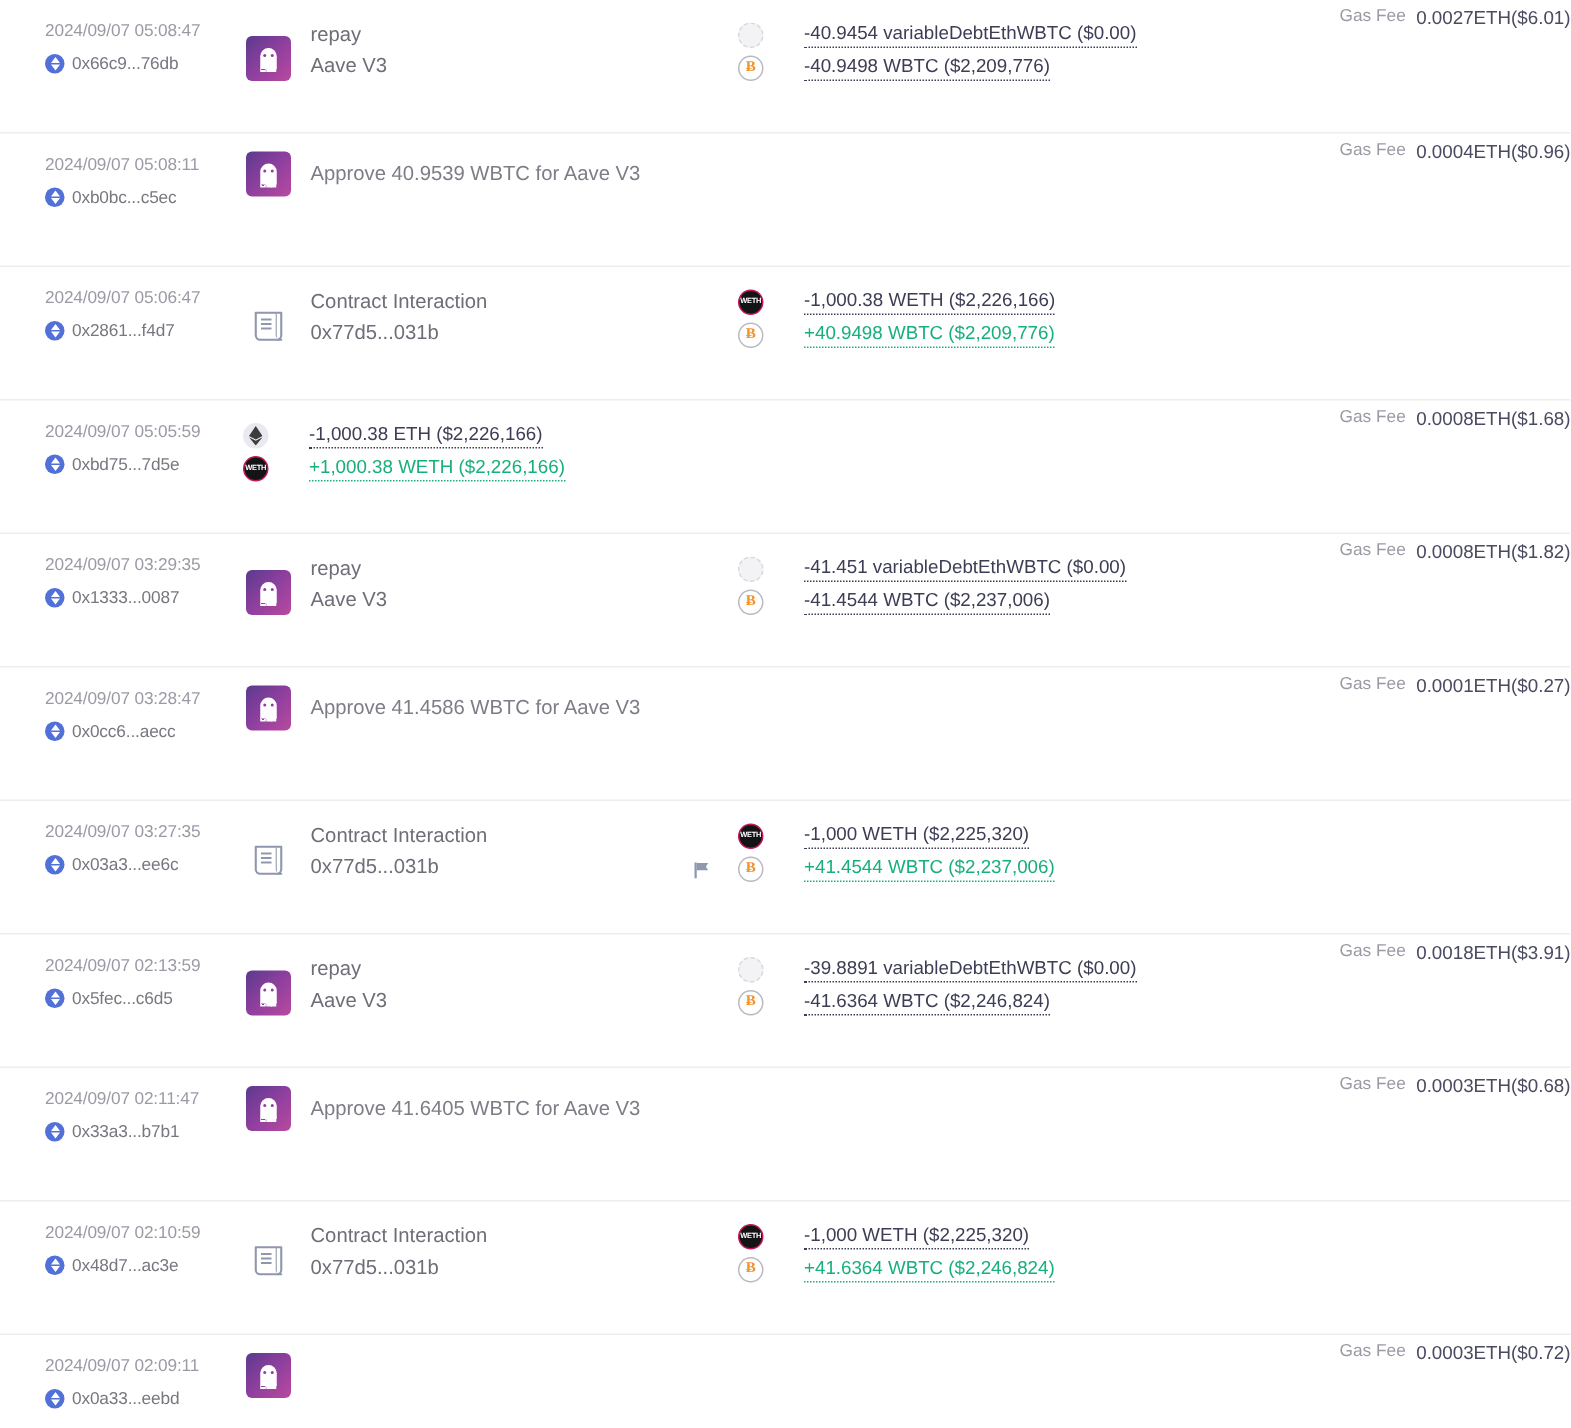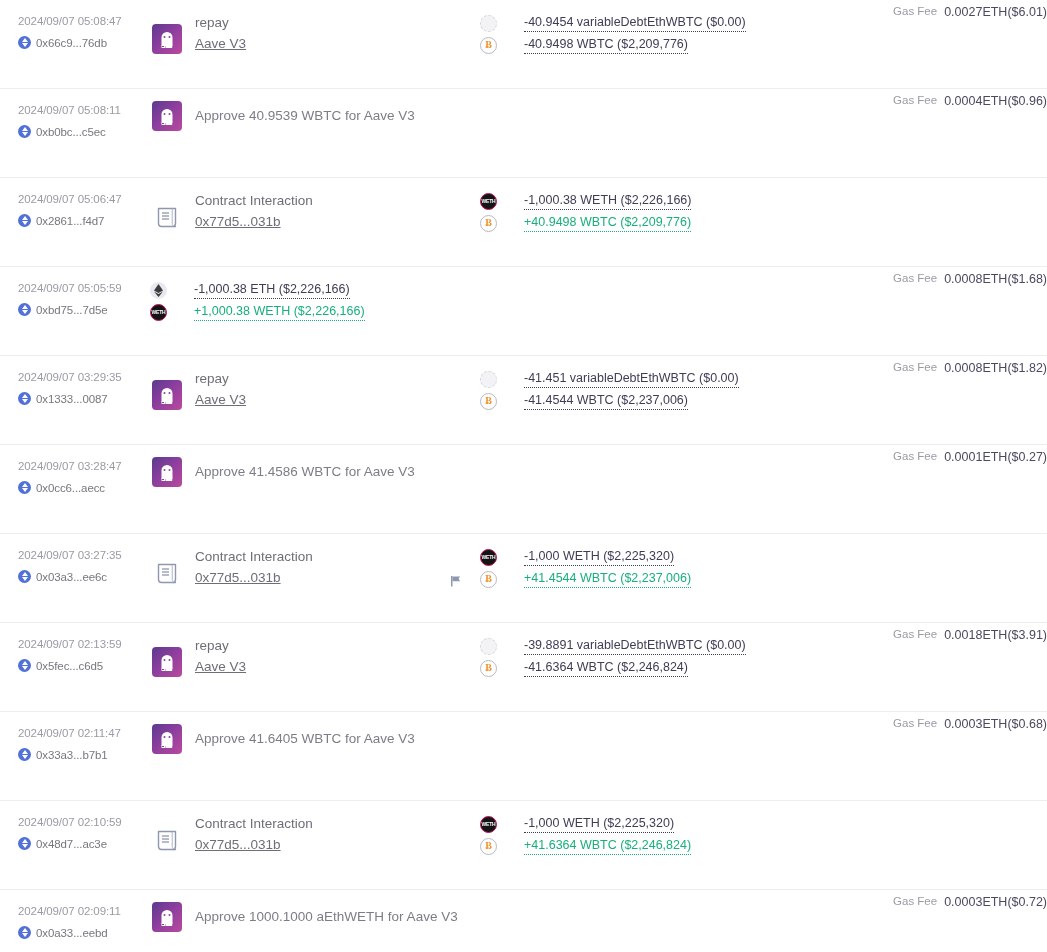--- a/index.html
+++ b/index.html
@@ -28,20 +28,21 @@
     position: relative;
   }
   .tx-row:last-child { border-bottom: 1px solid #ededf0; }
 
   
   .col-time {
     width: 150px;
     flex: 0 0 150px;
     padding-left: 18px;
     padding-top: 13px;
+    margin-left: 12px;
   }
   .tx-time {
     font-size: 11.5px;
     color: #9a9aa5;
     letter-spacing: -0.1px;
     white-space: nowrap;
     line-height: 16px;
   }
   .tx-hash-line {
     display: flex;
@@ -167,21 +168,20 @@
     font-size: 13.5px;
     color: #6e6e78;
     line-height: 21px;
     white-space: nowrap;
   }
   .app-sub {
     font-size: 13.5px;
     color: #6e6e78;
     line-height: 21px;
     white-space: nowrap;
-    text-decoration: underline;
   }
   .app-single {
     font-size: 13.5px;
     color: #7d7d87;
     line-height: 30px;
     white-space: nowrap;
   }
 
   
   .col-transfers {
@@ -617,23 +617,20 @@
         <div class="tx-time">2024/09/07 02:09:11</div>
         <div class="tx-hash-line">
           <span class="eth-badge"></span>
           <span class="tx-hash">0x0a33...eebd</span>
         </div>
       </div>
       <div class="col-app">
         <div class="app-icon icon-aave">
           <div class="ghost"></div>
         </div>
-        <div class="app-text">
-          <div class="app-single">Approve 1000.1000 aEthWETH for Aave V3</div>
-        </div>
       </div>
       <div class="col-transfers"></div>
       <div class="col-gas">
         <span class="gas-label">Gas Fee</span>
         <span class="gas-value">0.0003ETH($0.72)</span>
       </div>
     </div>
   </div>
 
 </body></html>

